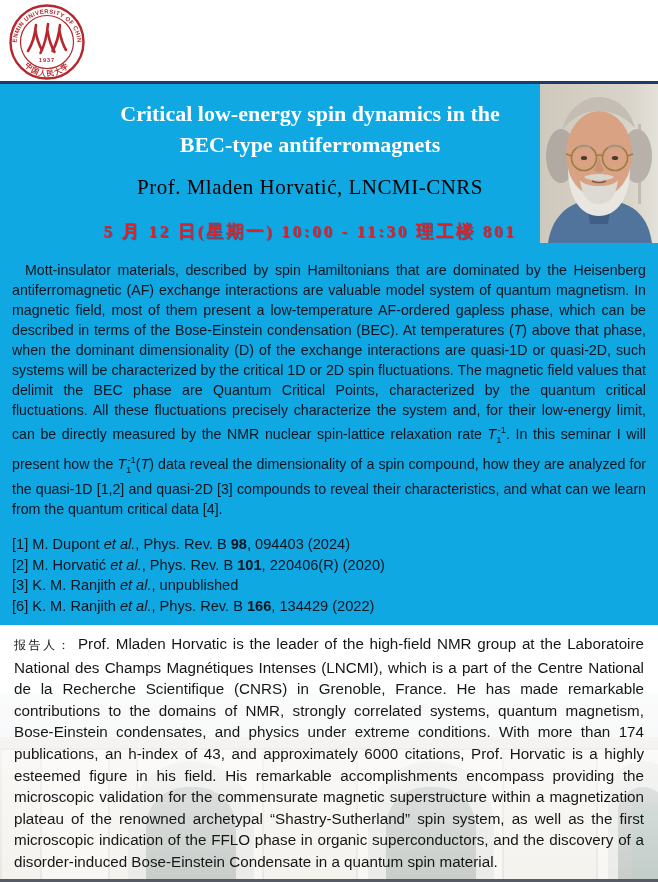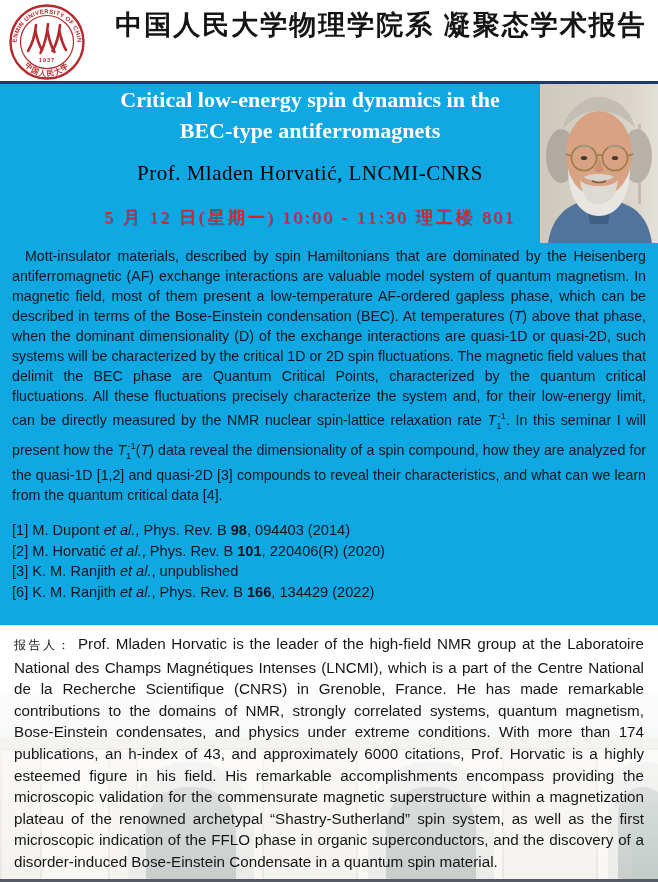--- a/index.html
+++ b/index.html
@@ -22,32 +22,32 @@
     font-family:"Liberation Serif", serif; font-style:italic; font-weight:bold;
     font-size:21.5px; color:#10100f; line-height:30px; margin-top:2px;
   }
   .header-rule { position:absolute; left:0; right:0; top:81px; height:3px; background:#1f3a66; }
 
   
   .banner {
     position:absolute; left:0; right:0; top:84px; height:541px;
     background:#10a8e2; color:#fff;
   }
-  .banner-heading { width:620px; text-align:center; }
+  .banner-heading { width:620px; text-align:center; padding-top:14px; }
   .sem-title {
     font-family:"Liberation Serif", serif; font-weight:bold;
     font-size:22px; line-height:31px; color:#ffffff;
   }
   .sem-speaker {
     font-family:"Liberation Serif", serif; font-weight:normal;
     font-size:21px; color:#000000; margin-top:15px; letter-spacing:.5px;
   }
   .sem-datetime {
     font-family:"Liberation Serif", serif;
-    font-size:17.5px; font-weight:normal; color:#e02025; margin-top:19px;
+    font-size:17.5px; font-weight:bold; color:#e02025; margin-top:19px;
     letter-spacing:2.5px; text-shadow:1px 1px 0 rgba(40,40,90,.45);
     white-space:nowrap;
   }
   .speaker-photo {
     position:absolute; top:0; right:0; width:118px; height:159px;
     overflow:hidden; display:block;
   }
   .abstract {
     margin:17px 12px 0 12px; text-align:justify; text-indent:13px;
     font-size:14.2px; line-height:20px; color:#0b1520; font-weight:500;
@@ -103,21 +103,20 @@
         <path d="M 28,22 C 27,32 25,40 20,48"></path>
           <path d="M 27.5,28 C 29,36 31,42 34,47"></path>
         <path d="M 40,21 C 39,32 37,41 32.5,50"></path>
           <path d="M 39.5,28 C 41,37 43,43 46.5,49"></path>
         <path d="M 52,22 C 51,32 49,40 44.5,48"></path>
           <path d="M 51.5,28 C 53,36 55,42 58,47"></path>
       </g>
       <text x="39" y="58.5" font-size="5.6" fill="#b5282e" text-anchor="middle" font-family="Liberation Sans, sans-serif" font-weight="bold" letter-spacing="1">1937</text>
     </svg>
     <div class="header-text">
-      <div class="title-cn">中国人民大学物理学院系  凝聚态学术报告</div>
     </div>
     <div class="header-rule"></div>
   </div>
 
   <div class="banner">
     <div class="banner-heading">
       <div class="sem-title">
         <div>Critical low-energy spin dynamics in the</div>
         <div>BEC-type antiferromagnets</div>
       </div>
@@ -162,21 +161,21 @@
       <path d="M 31.5,72 L 26,70 M 87.5,72 L 93,70" stroke="#9b7c46" stroke-width="1.4"></path>
 
       <ellipse cx="44" cy="74" rx="3.2" ry="2" fill="#4c3a30"></ellipse>
       <ellipse cx="75" cy="74" rx="3.2" ry="2" fill="#4c3a30"></ellipse>
       <path d="M 37,64 C 41,61.5 48,61.5 51,63.5 M 68,63.5 C 71,61.5 78,61.5 82,64" stroke="#a99785" stroke-width="2" fill="none"></path>
     </svg>
 
     <p class="abstract"><span>Mott-insulator materials, described by spin Hamiltonians that are dominated by the Heisenberg antiferromagnetic (AF) exchange interactions are valuable model system of quantum magnetism. In magnetic field, most of them present a low-temperature AF-ordered gapless phase, which can be described in terms of the Bose-Einstein condensation (BEC). At temperatures (</span><i>T</i><span>) above that phase, when the dominant dimensionality (D) of the exchange interactions are quasi-1D or quasi-2D, such systems will be characterized by the critical 1D or 2D spin fluctuations. The magnetic field values that delimit the BEC phase are Quantum Critical Points, characterized by the quantum critical fluctuations. All these fluctuations precisely characterize the system and, for their low-energy limit, can be directly measured by the NMR nuclear spin-lattice relaxation rate </span><i>T</i><sub>1</sub><sup>-1</sup><span>. In this seminar I will present how the </span><i>T</i><sub>1</sub><sup>-1</sup><span>(</span><i>T</i><span>) data reveal the dimensionality of a spin compound, how they are analyzed for the quasi-1D [1,2] and quasi-2D [3] compounds to reveal their characteristics, and what can we learn from the quantum critical data [4].</span></p>
 
     <ul class="refs">
-      <li><span>[1] M. Dupont </span><i>et al.</i><span>, Phys. Rev. B </span><b>98</b><span>, 094403 (2014)</span></li>
+      <li><span>[1] M. Dupont </span><i>et al.</i><span>, Phys. Rev. B </span><b>98</b><span>, 094403 (2024)</span></li>
       <li><span>[2] M. Horvatić </span><i>et al.</i><span>, Phys. Rev. B </span><b>101</b><span>, 220406(R) (2020)</span></li>
       <li><span>[3] K. M. Ranjith </span><i>et al.</i><span>, unpublished</span></li>
       <li><span>[6] K. M. Ranjith </span><i>et al.</i><span>, Phys. Rev. B </span><b>166</b><span>, 134429 (2022)</span></li>
     </ul>
   </div>
 
   <div class="bio-section">
     <div class="bldg">
       <div class="sky"></div>
       <div class="wall"></div>

